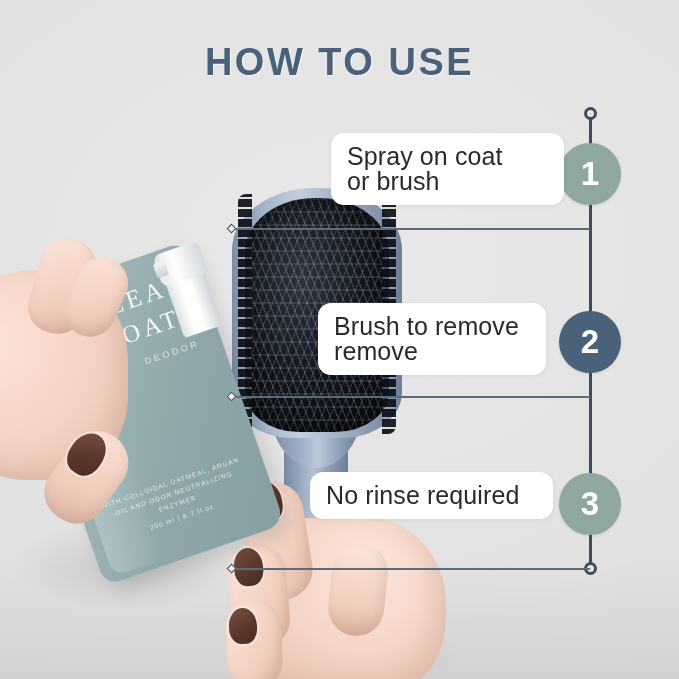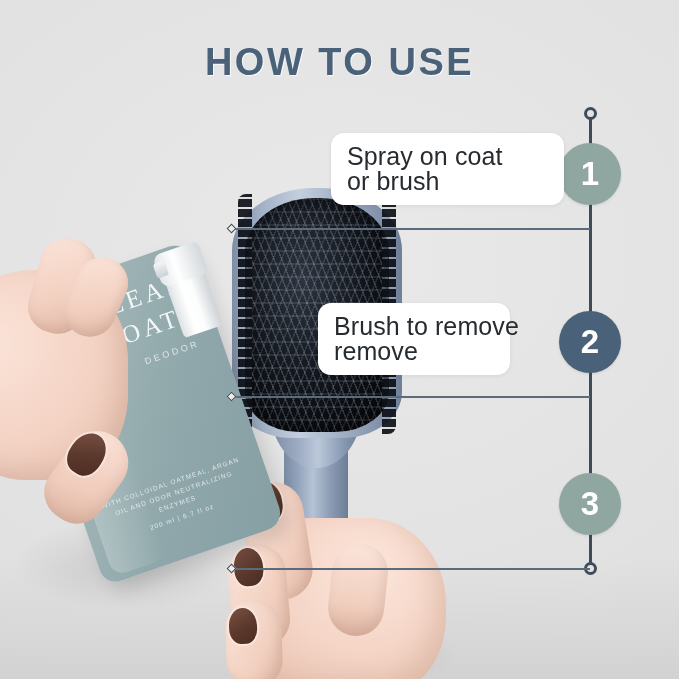--- a/index.html
+++ b/index.html
@@ -127,21 +127,21 @@
     letter-spacing: 0.1px;
     line-height: 1.0;
     box-shadow: 0 1px 4px rgba(0,0,0,0.08);
     padding: 11px 16px;
     box-sizing: border-box;
   }
   .callout .ln { display: block; white-space: nowrap; }
   .callout .ln.right { text-align: left; }
 
   .callout-1 { left: 331px; top: 133px; width: 233px; }
-  .callout-2 { left: 318px; top: 303px; width: 192px; padding-left: 16px; }
+  .callout-2 { left: 318px; top: 303px; width: 228px; padding-left: 16px; }
   .callout-3 { left: 310px; top: 472px; width: 243px; }
 
   
   .photo { position: absolute; inset: 0; }
 
   
   .brush-wrap {
     position: absolute;
     left: 232px;
     top: 188px;
@@ -469,14 +469,17 @@
   <div class="callout callout-1">
     <span class="ln">Spray on coat</span>
     <span class="ln right">or brush</span>
   </div>
 
   <div class="callout callout-2">
     <span class="ln">Brush to remove</span>
     <span class="ln right">remove</span>
   </div>
 
+  <div class="callout callout-3">
+    <span class="ln">No rinse required</span>
+  </div>
 
 </div>
 
 </body></html>

